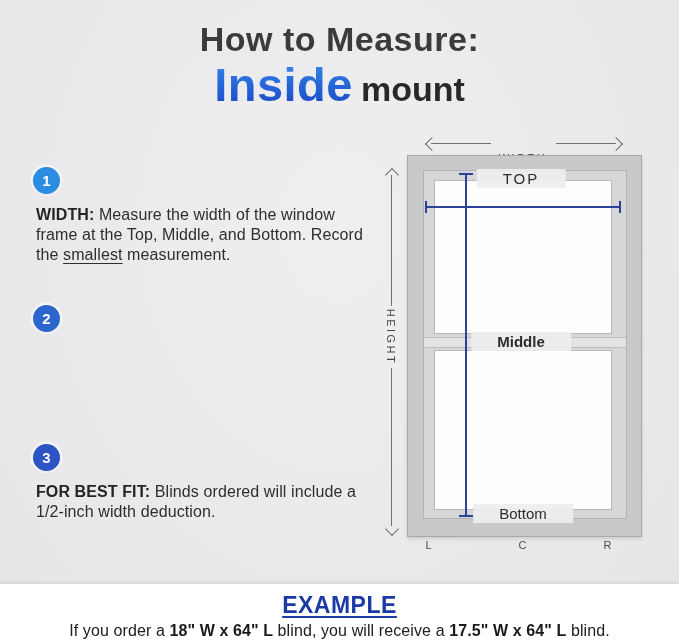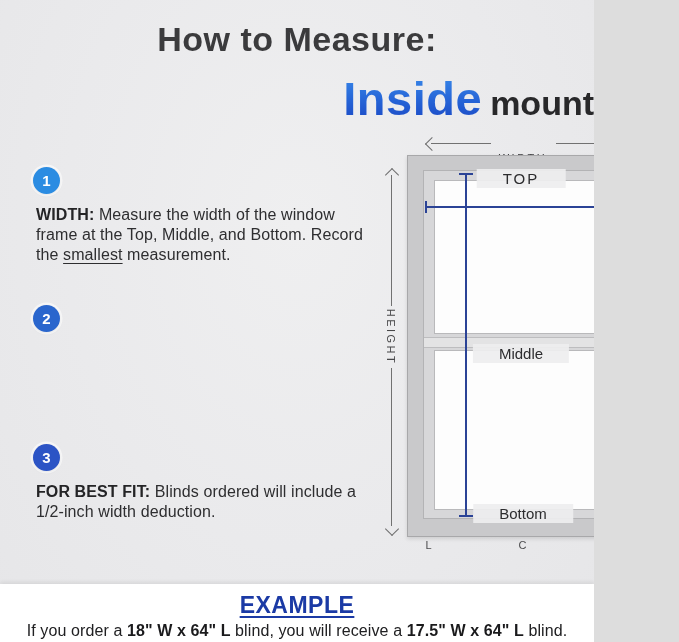--- a/index.html
+++ b/index.html
@@ -1,25 +1,25 @@
 <!DOCTYPE html>
 <html><head>
 <meta charset="utf-8">
 <style>
   html,body{margin:0;padding:0;}
   body{font-family:"Liberation Sans", sans-serif; background:#ddd;}
   .canvas{
-    position:relative; width:594px; height:642px; overflow:hidden;
+    position:relative; width:679px; height:642px; overflow:hidden;
     background:radial-gradient(ellipse at 50% 35%, #efeff0 0%, #eaeaec 55%, #e6e6e8 100%);
   }
 
   
   .title-block{position:absolute; top:22px; left:0; width:100%; text-align:center; line-height:1.05;}
   .title-line1{font-size:34px; font-weight:700; color:#3b3b3d; letter-spacing:0.5px;}
-  .title-line2{margin-top:16px;text-align:right;}
+  .title-line2{margin-top:2px;}
   .title-emphasis{
     font-size:47px; font-weight:700; letter-spacing:0.5px;
     background:linear-gradient(180deg,#3a8ceb 0%, #2563d6 55%, #1a45c2 100%);
     -webkit-background-clip:text; background-clip:text; color:transparent;
   }
   .title-suffix{font-size:34px; font-weight:700; color:#28282a; margin-left:8px;}
 
   
   .step{position:absolute; left:33px; width:336px;}
   .step-1{top:167px;} .step-2{top:305px;} .step-3{top:444px;}
@@ -59,21 +59,21 @@
   .pane{background:#fdfdfd; border:1px solid #b9b9bb;}
   .pane-upper{left:10px; top:9px; width:176px; height:152px;}
   .rail{left:0px; top:166px; width:202px; height:9px; background:#e3e3e4; border-top:1px solid #bdbdbf; border-bottom:1px solid #bdbdbf;}
   .pane-lower{left:10px; top:179px; width:176px; height:158px;}
 
   .win-label{
     background:rgba(238,238,239,0.92); color:#2c2c2e; font-size:15px;
     padding:1px 26px; white-space:nowrap; transform:translateX(-50%);
   }
   .lbl-top{left:141px; top:39px; letter-spacing:2px;}
-  .lbl-middle{left:141px; top:214px;}
+  .lbl-middle{left:141px; top:202px;font-weight:bold;}
   .lbl-bottom{left:143px; top:374px;}
 
   .measure{background:#2b4396;}
   .m-h{left:46px; top:76px; width:194px; height:2px;}
   .m-h-tick-l{left:45px; top:71px; width:2px; height:12px;}
   .m-h-tick-r{left:239px; top:71px; width:2px; height:12px;}
   .m-v{left:85px; top:44px; width:2px; height:342px;}
   .m-v-tick-top{left:79px; top:43px; width:14px; height:2px;}
   .m-v-tick-bot{left:79px; top:385px; width:14px; height:2px;}
 

